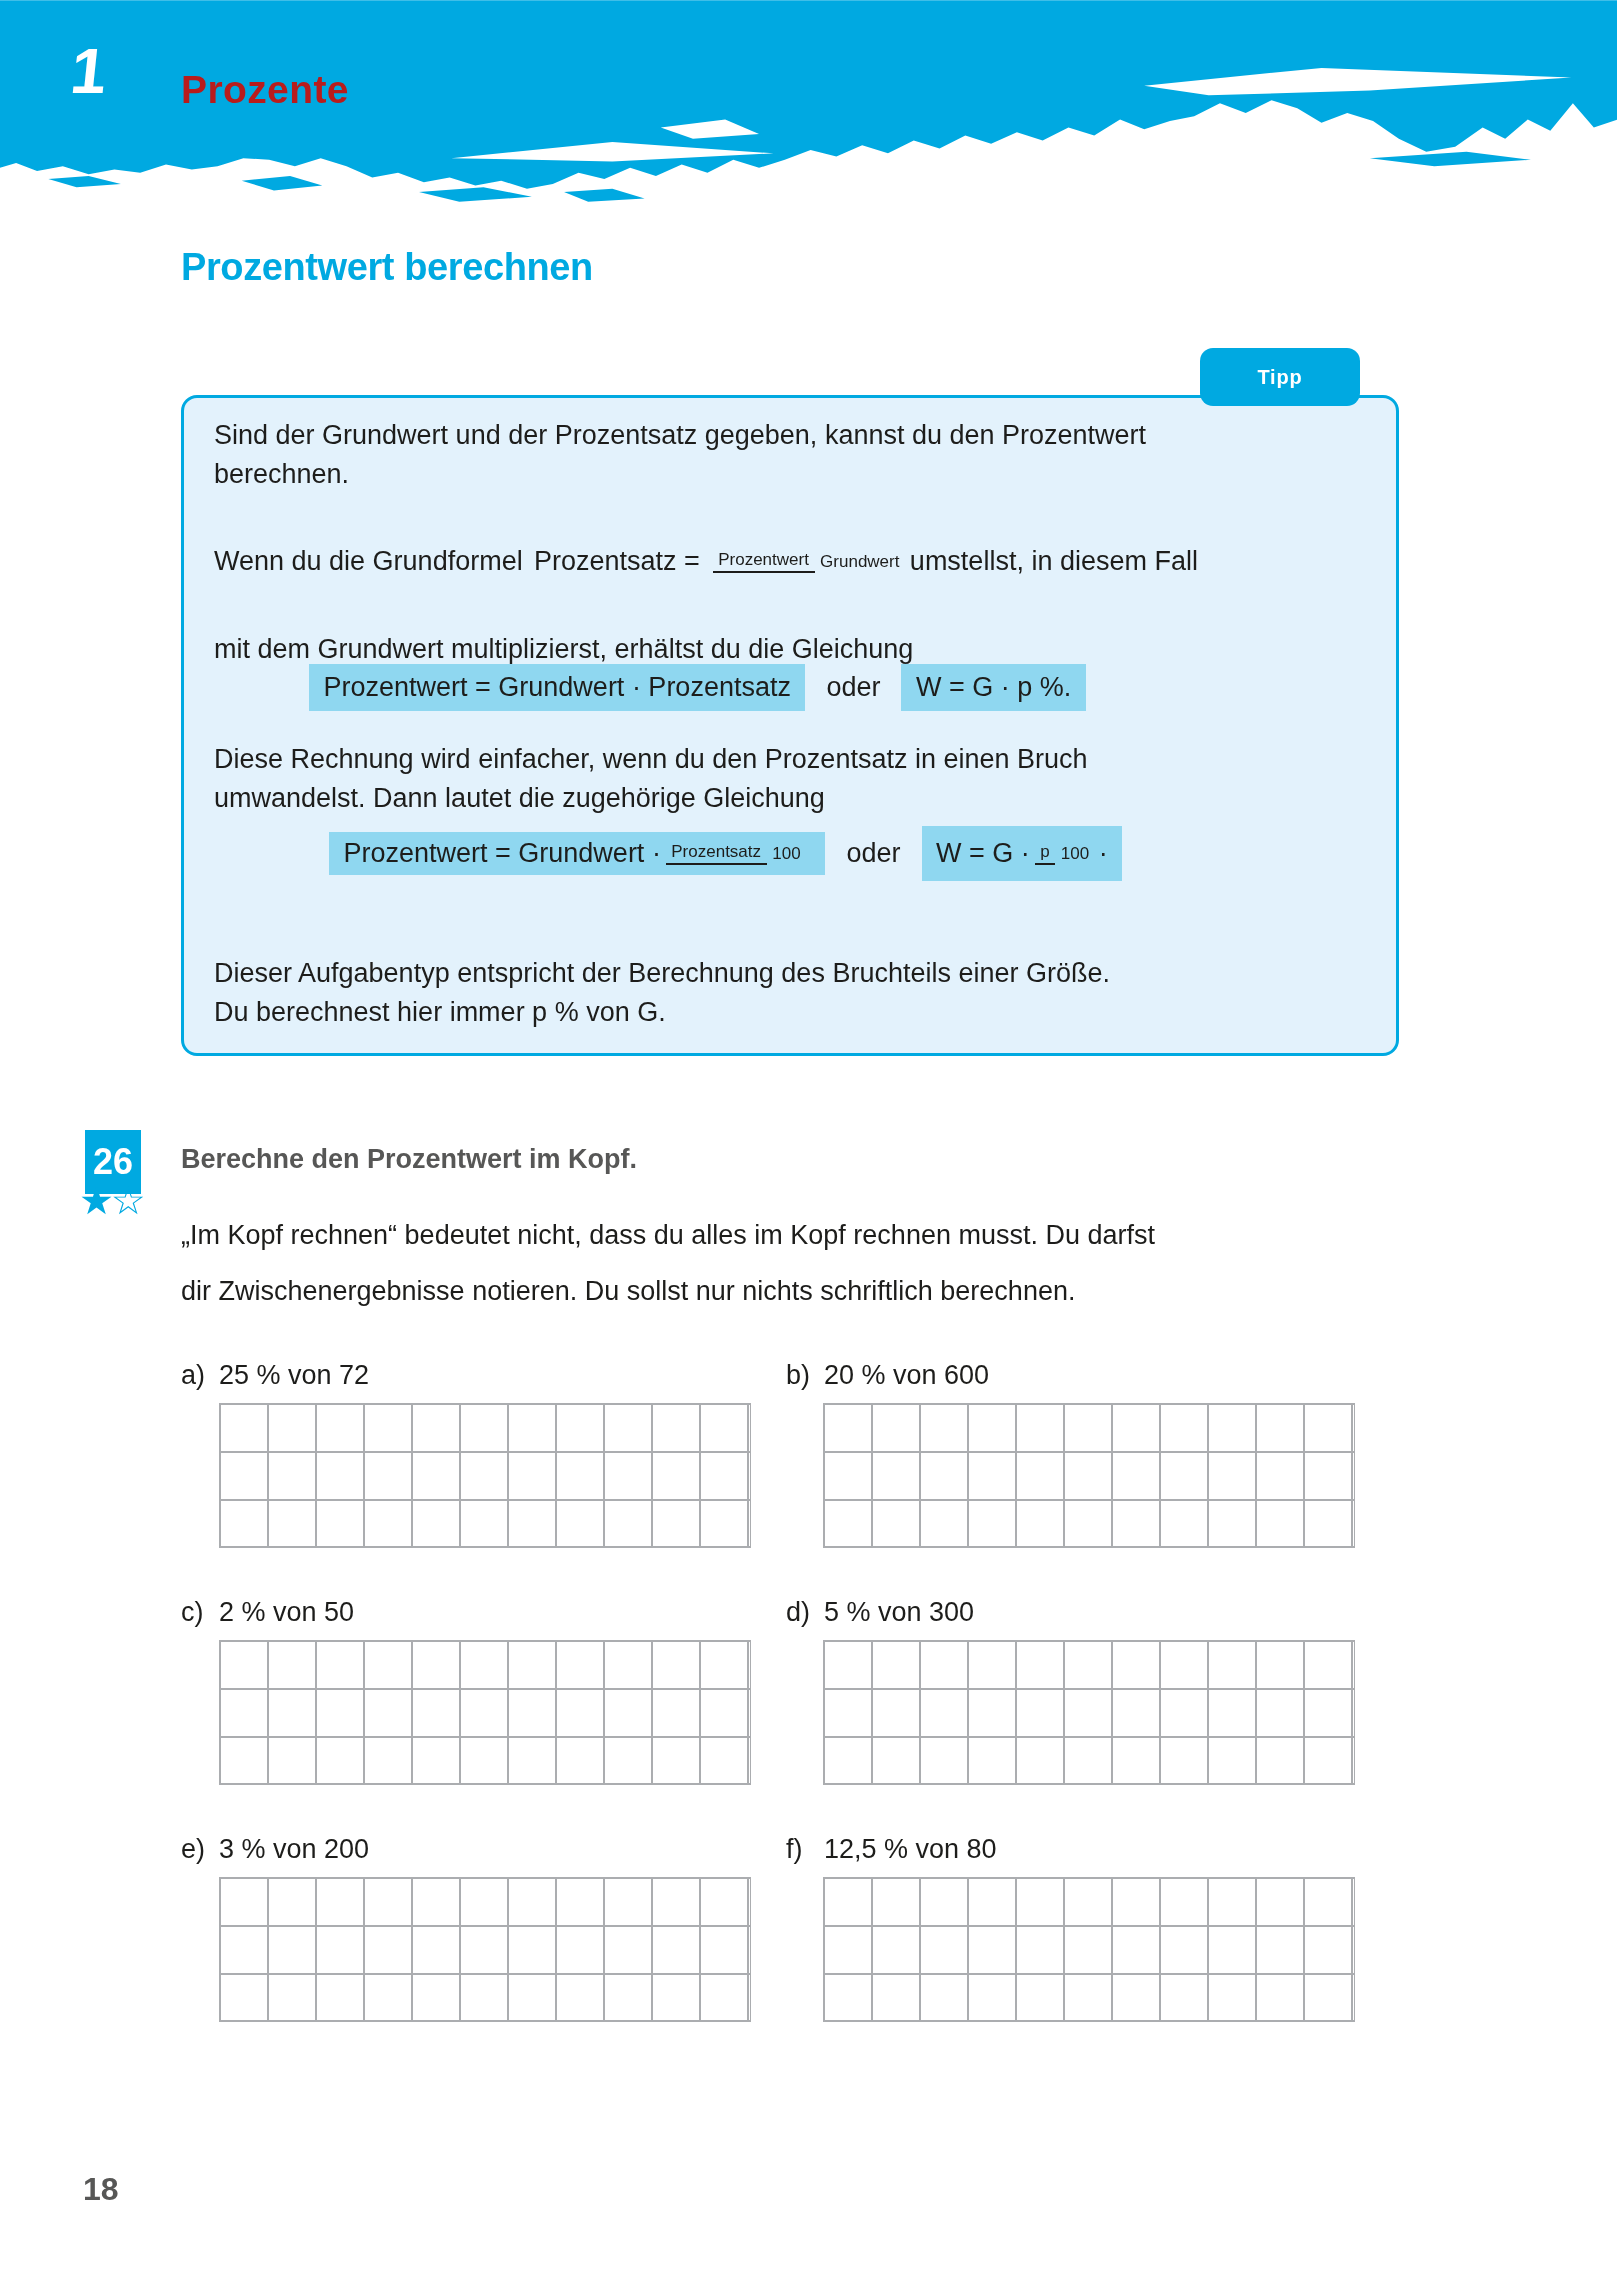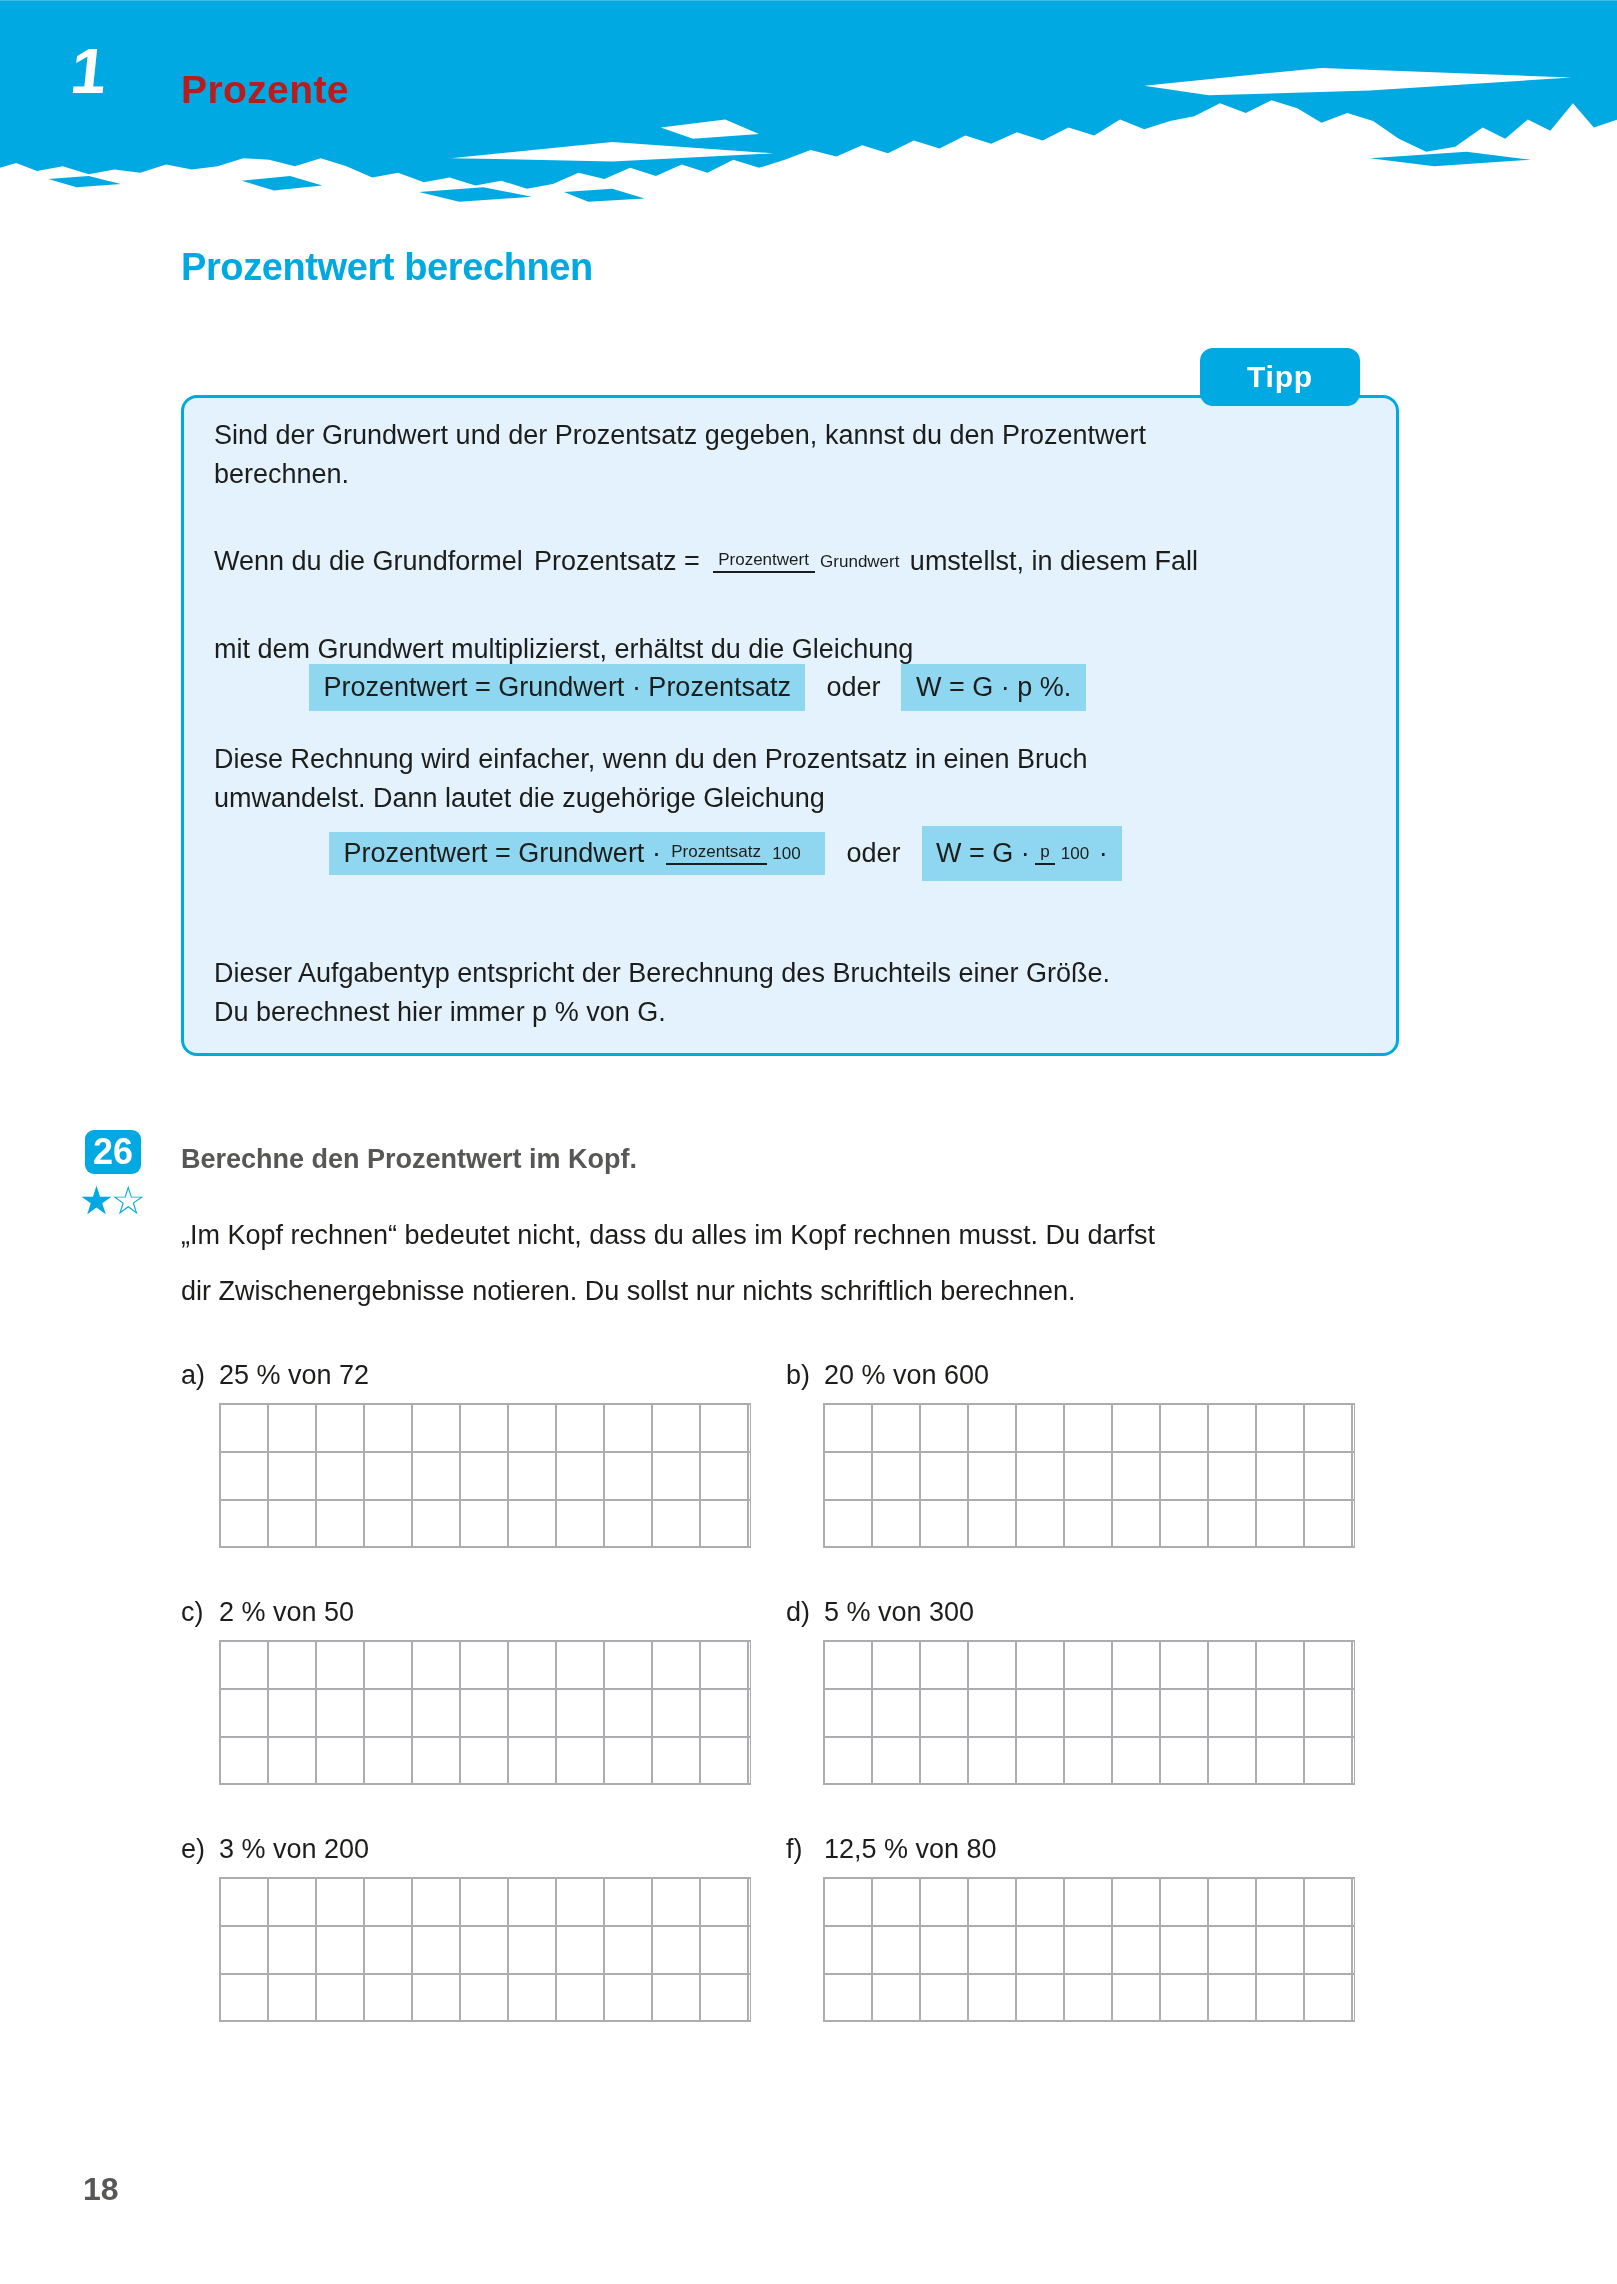--- a/index.html
+++ b/index.html
@@ -36,21 +36,21 @@
   
   .tip-box{
     position:absolute;left:181px;top:395px;width:1218px;height:661px;
     background:var(--tipfill);
     border:3.2px solid var(--brand);border-radius:16px;
   }
   .tip-tag{
     position:absolute;left:1200px;top:348px;width:160px;height:58px;
     background:var(--brand);border-radius:13px;z-index:3;
     display:flex;align-items:center;justify-content:center;
-    color:#fff;font-size:30px;font-weight:bold;letter-spacing:0.8px;
+    color:#fff;font-size:20px;font-weight:bold;letter-spacing:0.8px;
   }
   .tp{position:absolute;font-size:27px;line-height:39px;color:var(--ink);}
   .p1{left:30px;top:17.7px;width:1152px;}
   .p2row{
     position:absolute;left:30px;top:119px;height:89px;
     display:flex;align-items:center;font-size:27px;color:var(--ink);justify-content:flex-end;
   }
   .p2row .lhs{margin-left:11.3px;margin-right:8px;}
   .p3{left:30px;top:232px;width:1152px;}
   .frac{
@@ -66,22 +66,22 @@
   .f2{left:145px;top:428px;}
   .hl{background:var(--highlight);padding:8px 14.5px;display:inline-flex;align-items:center;}
   .f2 .hl{padding:6.4px 14.5px;}
   .mid{margin:0 21px;}
   .dot{align-self:flex-end;margin-bottom:11.3px;}
   .p4{left:30px;top:342px;width:1152px;}
   .p5{left:30px;top:556px;width:1152px;}
 
   
   .badge{
-    position:absolute;left:85px;top:1130px;width:56px;height:44px;
-    background:var(--brand);border-radius:9px;
+    position:absolute;left:85px;top:1130px;width:56px;height:64px;
+    background:var(--brand);border-radius:0;
     display:flex;align-items:center;justify-content:center;
     color:#fff;font-size:36px;font-weight:bold;
   }
   .stars{position:absolute;left:79px;top:1178px;font-size:39px;color:var(--brand);letter-spacing:-3.2px;}
   .ex-title{
     position:absolute;left:181px;top:1144px;
     font-size:27px;font-weight:bold;color:var(--gray);
   }
   .ex-intro{
     position:absolute;left:181px;top:1207px;width:1225px;

